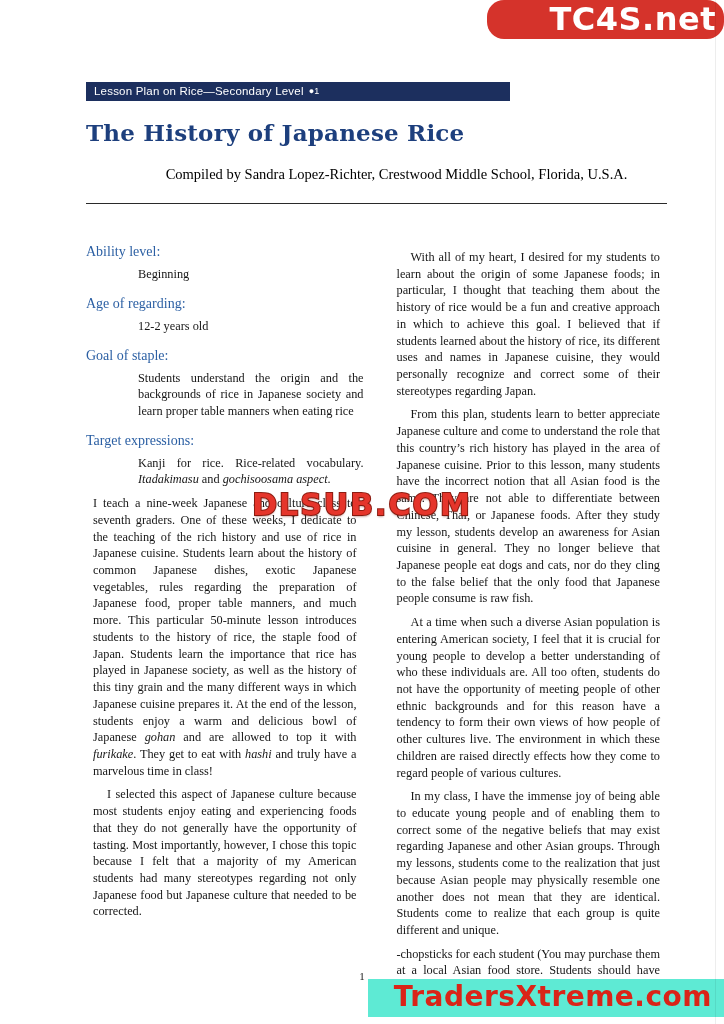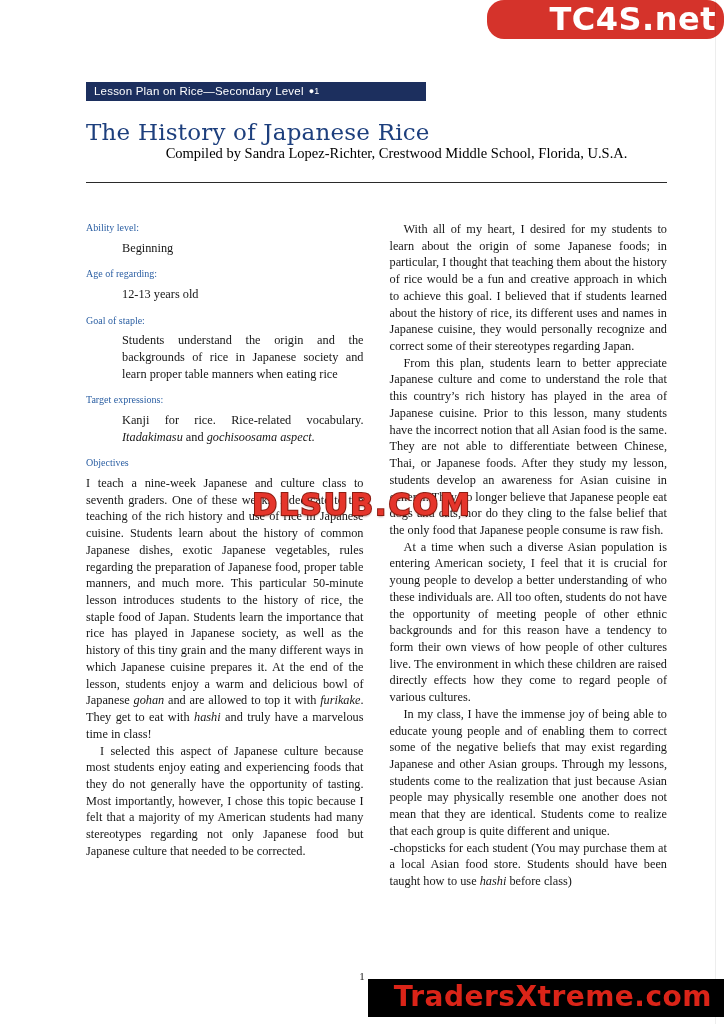--- a/index.html
+++ b/index.html
@@ -9,69 +9,69 @@
     font-family:"Liberation Serif", serif;
   }
   .page::after {
     content:""; position:absolute; top:0; right:8px; width:1px; height:100%;
     background:rgba(0,0,0,0.07); pointer-events:none;
   }
   .content { padding:82px 57px 0 86px; }
 
   
   .banner {
-    width:340px; box-sizing:border-box; background:#1c2f5e; color:#fff;
+    width:424px; box-sizing:border-box; background:#1c2f5e; color:#fff;
     font-family:"Liberation Sans", sans-serif; font-size:11.5px;
     padding:3px 8px 4px 8px; display:flex; align-items:center;
     letter-spacing:0.2px;
   }
   .banner-marker { font-size:9px; margin-left:5px; }
 
   .title {
-    font-family:"DejaVu Serif", serif; font-weight:normal; font-size:23px;
+    font-family:"DejaVu Serif", serif; font-weight:bold; font-size:23px;
     color:#1d3f7d; margin:18px 0 0 0; letter-spacing:0.2px;
   }
   .byline {
     text-align:center; font-size:14.5px; color:#000;
-    padding-left:40px;
+    margin-top:20px; padding-left:40px;
   }
   .rule { border:0; border-top:1.5px solid #2a2a2a; margin:20px 0 0 0; }
 
   
   .columns {
     display:flex; gap:26px; margin-top:38px;
     font-size:12.3px; line-height:1.36; text-align:justify; color:#161616;
   }
   .col { flex:1; min-width:0; }
 
   .h {
-    color:#2b5fa3; font-size:10px; margin:11px 0 5px 0; text-align:left;
+    color:#2b5fa3; font-size:14px; margin:11px 0 5px 0; text-align:left;
   }
   .sec:first-child .h { margin-top:0; }
-  .ind { margin-left:36px; }
-  .para { margin:0; text-indent:14px; }
+  .ind { margin-left:52px; }
+  .para { margin:7px; text-indent:14px; }
   .para.noindent { text-indent:0; }
   em { font-style:italic; }
 
   
   .wm-top {
     position:absolute; top:0; right:0; width:237px; height:39px;
     box-sizing:border-box; background:#d5332b; color:#ffffff;
     font-family:"DejaVu Sans", sans-serif; font-weight:bold; font-size:32px;
     line-height:39px; text-align:right; padding-right:8px; letter-spacing:0.5px;border-radius:17px;
   }
   .wm-center {
     position:absolute; top:487px; left:50%; transform:translateX(-50%);
     font-family:"DejaVu Sans", sans-serif; font-weight:bold; font-size:30px;
     color:#e5352b; -webkit-text-stroke:2px #8d1d12; paint-order:stroke fill;
     letter-spacing:2px; text-shadow:0 2px 2px rgba(120,20,10,0.35);
     white-space:nowrap;
   }
   .wm-bottom {
-    position:absolute; right:0; bottom:7px; background:#000000;
+    position:absolute; right:0; bottom:7px; background:#5eead4;
     padding:1px 12px 4px 26px;
     font-family:"DejaVu Sans", sans-serif; font-weight:bold; font-size:28px;
     color:#da2418; letter-spacing:0.5px; white-space:nowrap;
   }
   .page-num {
     position:absolute; bottom:42px; left:0; right:0; text-align:center;
     font-size:11px; color:#222;
   }
 </style>
 </head>
@@ -98,35 +98,34 @@
 
       <div class="col">
 
         <div class="sec">
           <div class="h">Ability level:</div>
           <div class="ind">Beginning</div>
         </div>
 
         <div class="sec">
           <div class="h">Age of regarding:</div>
-          <div class="ind">12-13 years old</div>
+          <div class="ind">12-2 years old</div>
         </div>
 
         <div class="sec">
           <div class="h">Goal of staple:</div>
           <div class="ind">Students understand the origin and the backgrounds of rice in Japanese society and learn proper table manners when eating rice</div>
         </div>
 
         <div class="sec">
           <div class="h">Target expressions:</div>
           <div class="ind"><span>Kanji for rice. Rice-related vocabulary. </span><em>Itadakimasu</em><span> and </span><em>gochisoosama aspect</em><span>.</span></div>
         </div>
 
         <div class="sec">
-          <div class="h">Objectives</div>
           <p class="para noindent"><span>I teach a nine-week Japanese and culture class to seventh graders. One of these weeks, I dedicate to the teaching of the rich history and use of rice in Japanese cuisine. Students learn about the history of common Japanese dishes, exotic Japanese vegetables, rules regarding the preparation of Japanese food, proper table manners, and much more. This particular 50-minute lesson introduces students to the history of rice, the staple food of Japan. Students learn the importance that rice has played in Japanese society, as well as the history of this tiny grain and the many different ways in which Japanese cuisine prepares it. At the end of the lesson, students enjoy a warm and delicious bowl of Japanese </span><em>gohan</em><span> and are allowed to top it with </span><em>furikake</em><span>. They get to eat with </span><em>hashi</em><span> and truly have a marvelous time in class!</span></p>
           <p class="para">I selected this aspect of Japanese culture because most students enjoy eating and experiencing foods that they do not generally have the opportunity of tasting. Most importantly, however, I chose this topic because I felt that a majority of my American students had many stereotypes regarding not only Japanese food but Japanese culture that needed to be corrected.</p>
         </div>
 
       </div>
 
       <div class="col">
         <p class="para">With all of my heart, I desired for my students to learn about the origin of some Japanese foods; in particular, I thought that teaching them about the history of rice would be a fun and creative approach in which to achieve this goal. I believed that if students learned about the history of rice, its different uses and names in Japanese cuisine, they would personally recognize and correct some of their stereotypes regarding Japan.</p>
         <p class="para">From this plan, students learn to better appreciate Japanese culture and come to understand the role that this country’s rich history has played in the area of Japanese cuisine. Prior to this lesson, many students have the incorrect notion that all Asian food is the same. They are not able to differentiate between Chinese, Thai, or Japanese foods.  After they study my lesson, students develop an awareness for Asian cuisine in general.  They no longer believe that Japanese people eat dogs and cats, nor do they cling to the false belief that the only food that Japanese people consume is raw fish.</p>
         <p class="para">At a time when such a diverse Asian population is entering American society, I feel that it is crucial for young people to develop a better understanding of who these individuals are. All too often, students do not have the opportunity of meeting people of other ethnic backgrounds and for this reason have a tendency to form their own views of how people of other cultures live. The environment in which these children are raised directly effects how they come to regard people of various cultures.</p>

